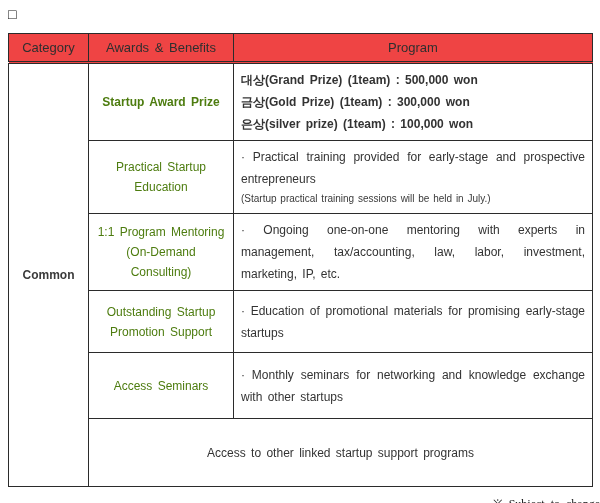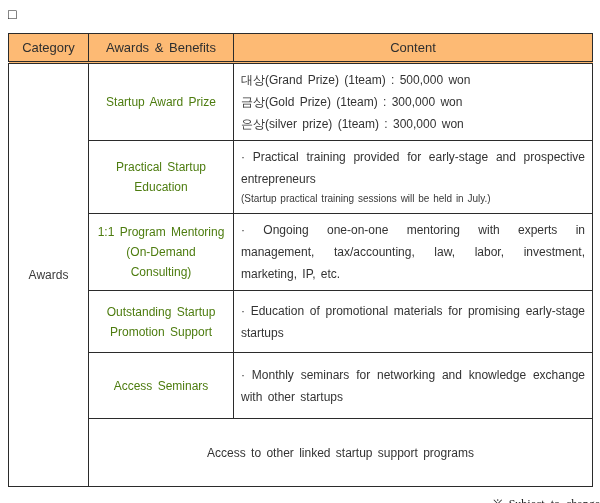--- a/index.html
+++ b/index.html
@@ -32,21 +32,21 @@
     vertical-align: middle;
     font-size: 12px;
     word-spacing: 2px;
   }
   col.c-category { width: 80px; }
   col.c-award    { width: 145px; }
   col.c-content  { width: 359px; }
 
   tr.head th {
     height: 29px;
-    background: #fdba74;
+    background: #ef4444;
     font-weight: normal;
     font-size: 13px;
     color: #2f2f2f;
     text-align: center;
     border-bottom: 3px double #2b2b2b;
   }
 
   td.category {
     text-align: center;
     color: #3a3a3a;
@@ -68,21 +68,21 @@
     font-size: 10px;
     line-height: 18px;
     color: #3a3a3a;
     word-spacing: 1px;
     text-align: left;
   }
   td.merged {
     text-align: center;
     color: #333;
   }
-  tr.r1 td { height: 70px; }
+  tr.r1 td { height: 70px; font-weight: bold; }
   tr.r2 td { height: 66px; }
   tr.r3 td { height: 72px; }
   tr.r4 td { height: 62px; margin-left: 8px; }
   tr.r5 td { height: 66px; }
   tr.r6 td { height: 68px; }
 
   .footer-note {
     width: 592px;
     text-align: right;
     margin-top: 8px;
@@ -104,31 +104,31 @@
   <table class="support">
     <colgroup>
       <col class="c-category">
       <col class="c-award">
       <col class="c-content">
     </colgroup>
     <thead>
       <tr class="head">
         <th>Category</th>
         <th>Awards &amp; Benefits</th>
-        <th>Content</th>
+        <th>Program</th>
       </tr>
     </thead>
     <tbody>
       <tr class="r1">
-        <td class="category" rowspan="6">Awards</td>
+        <td class="category" rowspan="6">Common</td>
         <td class="award">Startup Award Prize</td>
         <td class="content">
           <div class="prize-line">대상(Grand Prize) (1team) : 500,000 won</div>
           <div class="prize-line">금상(Gold Prize) (1team) : 300,000 won</div>
-          <div class="prize-line">은상(silver prize) (1team) : 300,000 won</div>
+          <div class="prize-line">은상(silver prize) (1team) : 100,000 won</div>
         </td>
       </tr>
       <tr class="r2">
         <td class="award">Practical Startup Education</td>
         <td class="content">
           <div class="para">· Practical training provided for early-stage and prospective entrepreneurs</div>
           <div class="note">(Startup practical training sessions will be held in July.)</div>
         </td>
       </tr>
       <tr class="r3">

